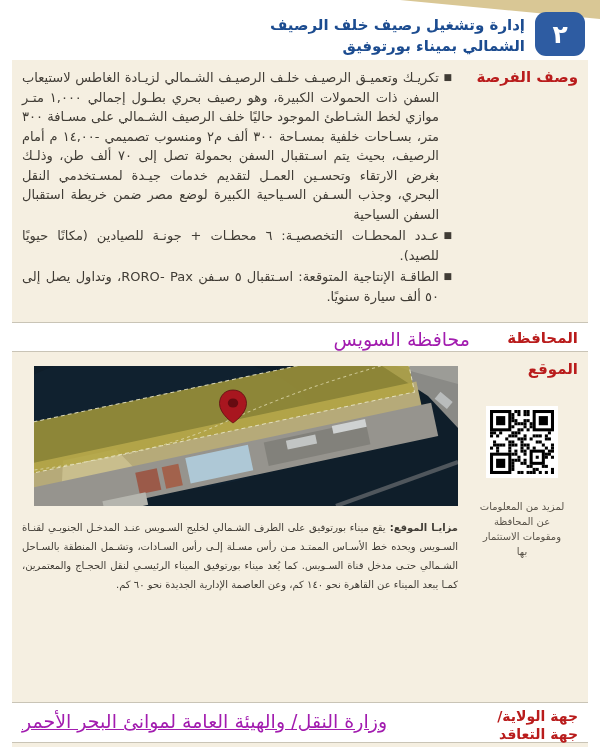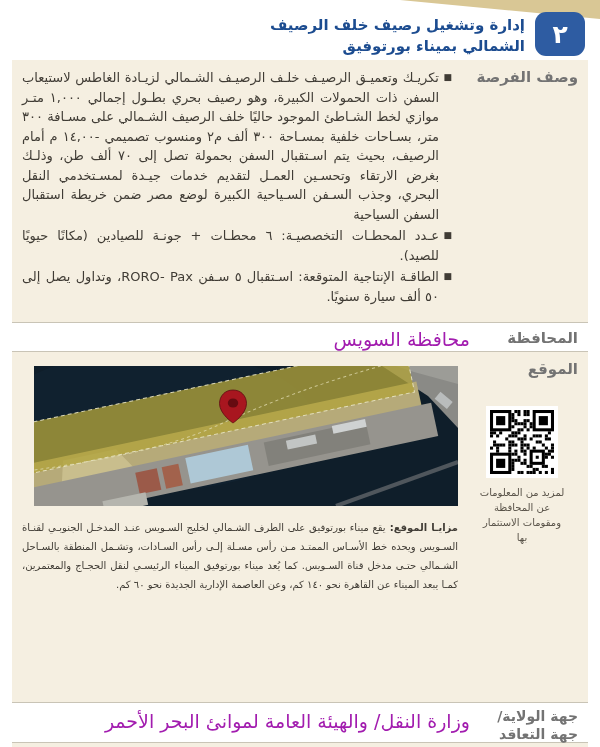--- a/index.html
+++ b/index.html
@@ -28,46 +28,46 @@
     display: flex; align-items: center; justify-content: center;
   }
   .title {
     color: #1c4c90; font-weight: bold; font-size: 15px; line-height: 1.4;
     white-space: pre-line; padding-top: 3px;
   }
   
   .content { position: absolute; top: 60px; right: 12px; left: 12px; }
   .row { background: #f5efe1; }
   .row.white { background: #ffffff; border-top: 1px solid #c9c4b6; border-bottom: 1px solid #c9c4b6; }
-  .label { color: #737373; font-weight: bold; font-size: 15px; text-align: right; line-height: 1.3; white-space: pre-line; }
+  .label { color: #b91c1c; font-weight: bold; font-size: 15px; text-align: right; line-height: 1.3; white-space: pre-line; }
   .value { font-size: 19px; color: #a21caf; }
 
   .row-opportunity { height: 262px; padding: 8px 10px 4px 10px; display: grid; grid-template-columns: 118px 1fr; column-gap: 8px; }
   .bullets { list-style: none; text-align: justify; }
   .bullets li { position: relative; padding-right: 13px; font-size: 13px; line-height: 19.5px; margin-bottom: 2px; }
   .bullets li .bullet-mark { position: absolute; right: 0; top: 0; font-size: 9px; line-height: 19.5px; color:#403c35; }
 
   .row-governorate { height: 30px; padding: 5px 10px; display: grid; grid-template-columns: 100px 1fr; column-gap: 8px; align-items: center; }
   .row-governorate .value { text-align: right; }
 
   .row-location { height: 350px; padding: 8px 10px; display: flex; flex-direction: row; gap: 8px; }
   .loc-side { width: 112px; flex: 0 0 auto; }
   .loc-main { flex: 1 1 auto; }
   .qr-block { margin-top: 26px; text-align: center; }
   .qr-box { width: 72px; height: 72px; background: #ffffff; padding: 4px; margin: 0 auto; }
   .qr-box svg { display: block; width: 100%; height: 100%; }
-  .qr-caption { margin-top: 7px; font-size: 10px; line-height: 1.5; color: #595349; white-space: pre-line; }
+  .qr-caption { margin-top: 21px; font-size: 10px; line-height: 1.5; color: #595349; white-space: pre-line; }
   .map-wrap { margin-top: 6px; width: 424px; height: 140px; }
   .map-wrap svg { display: block; width: 100%; height: 100%; }
   .advantages { margin-top: 12px; font-size: 10px; line-height: 19px; text-align: justify; }
   .advantages .lead { font-weight: bold; }
 
   .row-authority { height: 41px; padding: 4px 10px; display: grid; grid-template-columns: 100px 1fr; column-gap: 8px; align-items: start; }
   .row-authority .label { font-size: 14px; }
-  .row-authority .value { padding-top: 3px; text-align: right; }
+  .row-authority .value { padding-top: 3px; text-align: left; text-decoration: underline; }
 
   .row-bottom-sliver { height: 4px; }
 </style>
 </head>
 <body>
 
 <div class="page">
 
   <div class="ribbon"></div>
 

